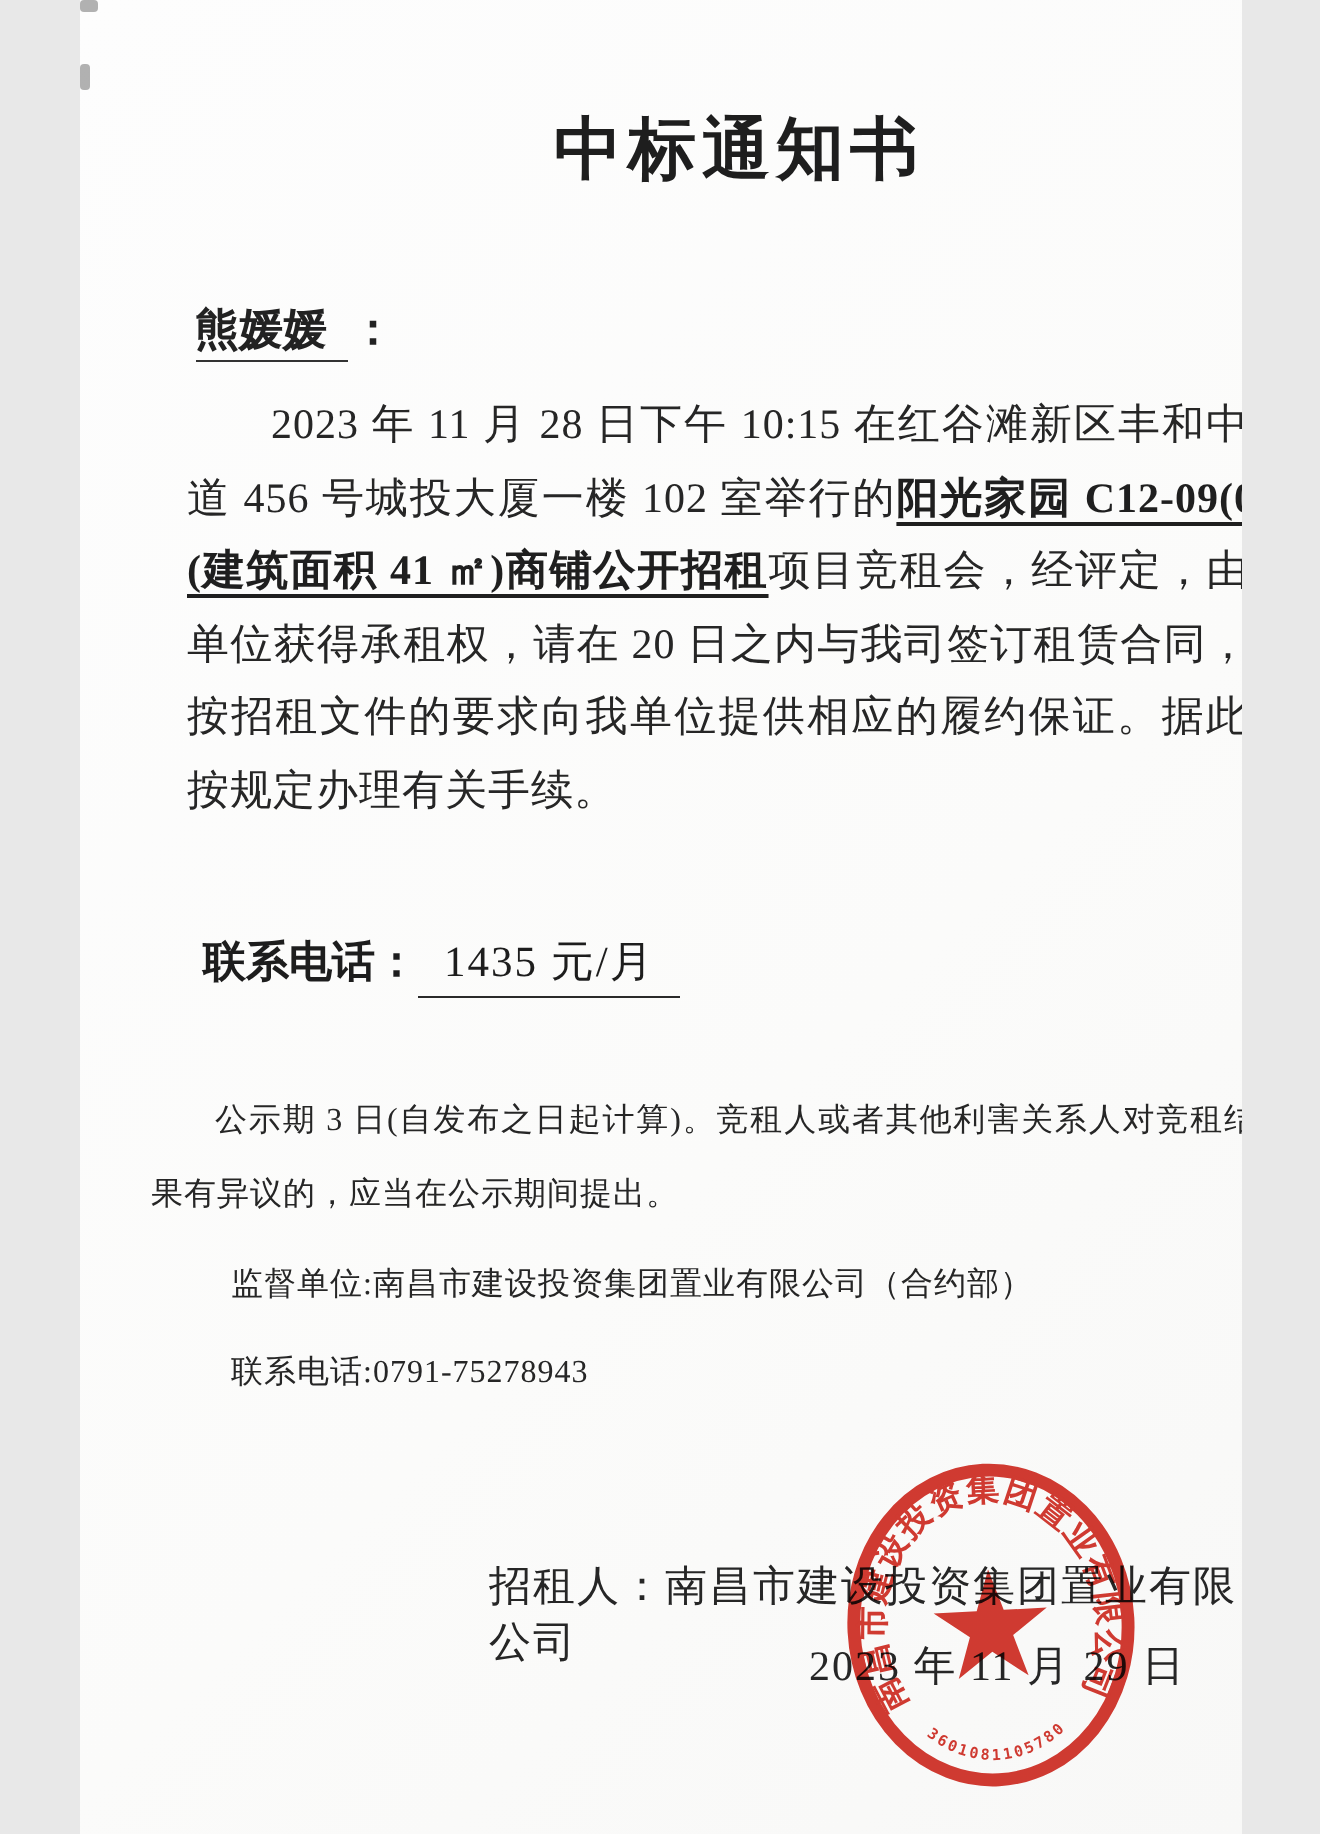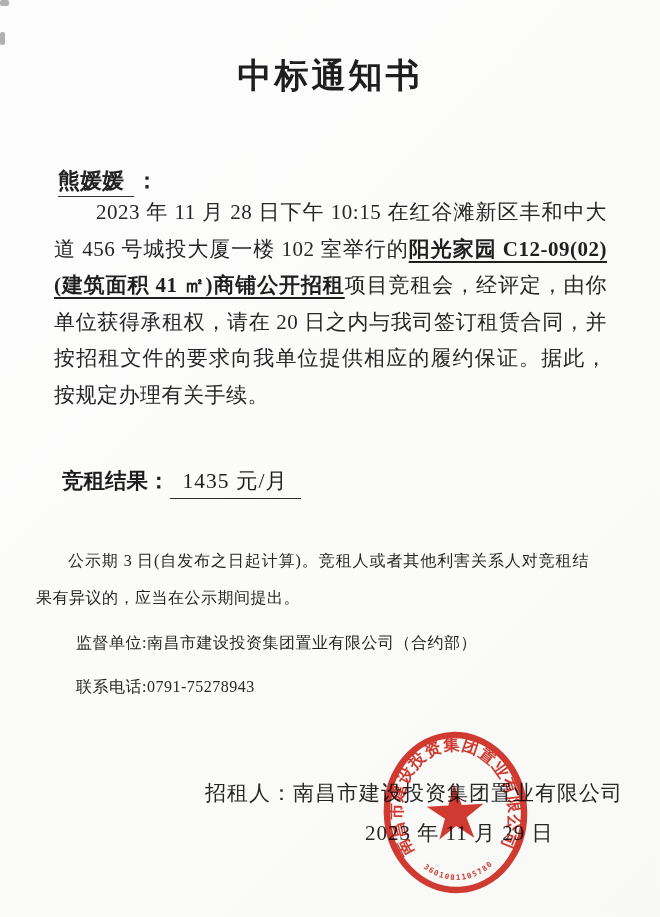--- a/index.html
+++ b/index.html
@@ -1,36 +1,36 @@
 <!DOCTYPE html>
 <html><head>
 <meta charset="utf-8">
 <style>
   html,body{margin:0;padding:0;background:#e8e8e8;}
   .page{
     position:relative;
-    width:660px;height:917px;
+    width:581px;height:917px;
     margin:0 auto;
     background:linear-gradient(135deg,#fdfdfd 0%,#fbfbfa 60%,#f8f8f7 100%);
     overflow:hidden;
     font-family:"Liberation Serif","DejaVu Serif",serif;
     color:#2a2a2a;
   }
   .artifact{position:absolute;background:#555;opacity:.45;border-radius:2px;}
   .artifact.a1{left:0;top:0;width:9px;height:6px;}
   .artifact.a2{left:0;top:32px;width:5px;height:13px;}
 
   .doc-title{
     position:absolute;top:56px;left:0;width:660px;
     text-align:center;font-size:34px;line-height:40px;
     font-weight:600;letter-spacing:3px;color:#1e1e1e;
   }
   .salutation{
     position:absolute;top:150px;left:58px;
-    font-size:22px;line-height:30px;font-weight:600;color:#222;margin-top:16px;
+    font-size:22px;line-height:30px;font-weight:600;color:#222;
   }
   .salutation .name{
     border-bottom:1.5px solid #333;
     padding-right:10px;display:inline-block;
   }
   .salutation .colon{margin-left:2px;}
 
   .body-para{
     position:absolute;top:194px;left:54px;width:553px;
     font-size:21px;line-height:36.6px;letter-spacing:0.5px;
@@ -98,21 +98,21 @@
 
   <div class="salutation">
     <span class="name">熊媛媛</span><span class="colon">：</span>
   </div>
 
   <div class="body-para">
     <span>2023 年 11 月 28 日下午 10:15 在红谷滩新区丰和中大道 456 号城投大厦一楼 102 室举行的</span><span class="u-seg">阳光家园 C12-09(02)(建筑面积 41 ㎡)商铺公开招租</span><span>项目竞租会，经评定，由你单位获得承租权，请在 20 日之内与我司签订租赁合同，并按招租文件的要求向我单位提供相应的履约保证。据此，按规定办理有关手续。</span>
   </div>
 
   <div class="result-line">
-    <span>竞租结果：</span><span class="value">1435 元/月</span>
+    <span>联系电话：</span><span class="value">1435 元/月</span>
   </div>
 
   <div class="lower-block">
     <p class="notice">公示期 3 日(自发布之日起计算)。竞租人或者其他利害关系人对竞租结果有异议的，应当在公示期间提出。</p>
     <p class="info-line">监督单位:南昌市建设投资集团置业有限公司（合约部）</p>
     <p class="info-line">联系电话:0791-75278943</p>
   </div>
 
   <div class="signer-line">招租人：南昌市建设投资集团置业有限公司</div>
   <div class="date-line">2023 年 11 月 29 日</div>

